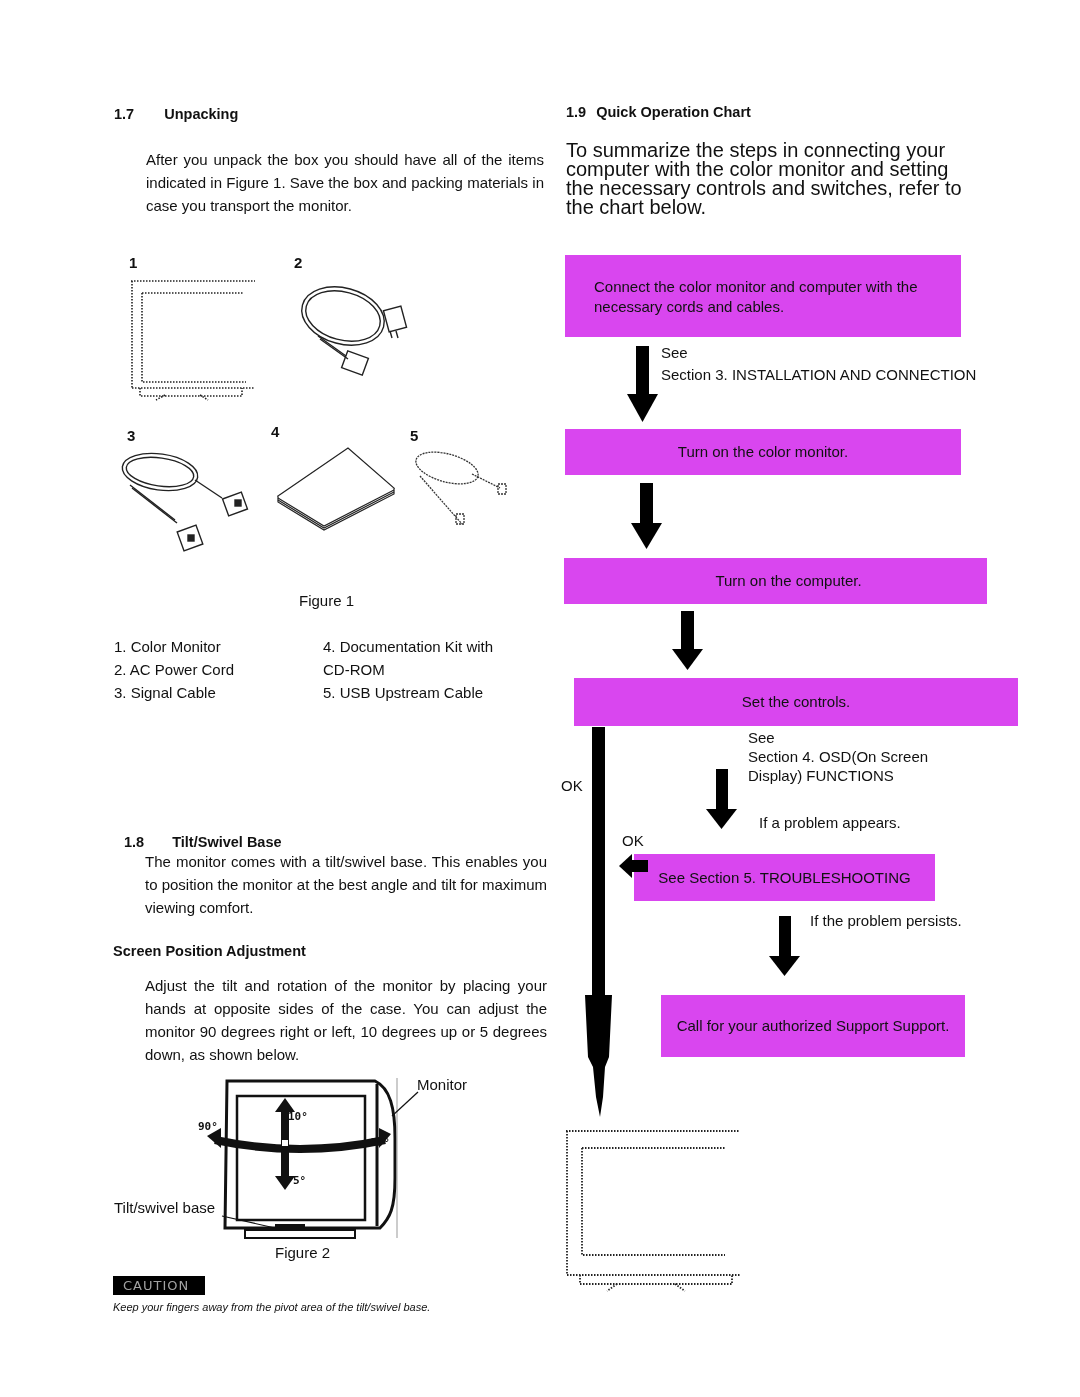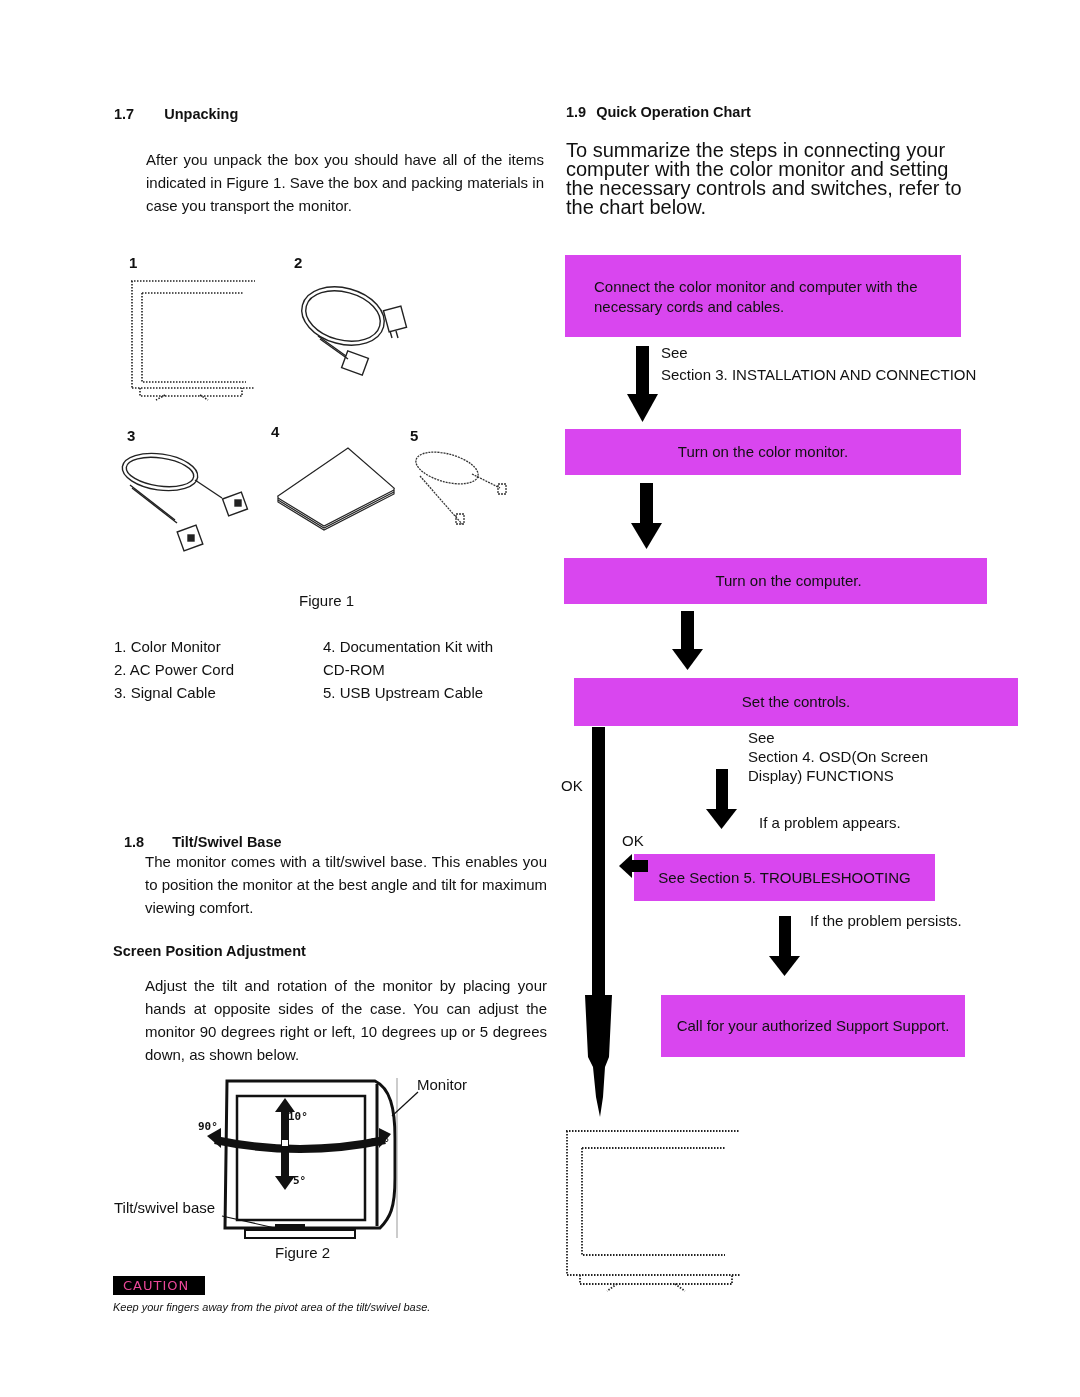--- a/index.html
+++ b/index.html
@@ -7,21 +7,21 @@
          font-family: "Liberation Sans", sans-serif; color: #111; }
   .abs { position: absolute; }
   .h { font-weight: bold; font-size: 14.5px; }
   .p { font-size: 15px; line-height: 23px; }
   .pj { text-align: justify; margin-left: 32px; }
   .num { font-weight: bold; font-size: 15px; }
   .box { position: absolute; background: #d946ef; font-size: 15px; line-height: 20px; }
   .center { display: flex; align-items: center; justify-content: center; text-align: center; }
   .lbl { font-size: 15px; line-height: 19px; }
   svg { position: absolute; overflow: visible; }
-  .caution { background: #000; color: #ec4899; font-size: 13px; letter-spacing: 1px; padding: 0 10px; height: 19px; line-height: 19px; font-family: "DejaVu Sans", sans-serif; }
+  .caution { background: #000; color: #a3a3a3; font-size: 13px; letter-spacing: 1px; padding: 0 10px; height: 19px; line-height: 19px; font-family: "DejaVu Sans", sans-serif; }
 </style>
 </head>
 <body>
 
 <div class="abs h" style="left:114px; top:106px;">
   <span>1.7</span>
   <span style="margin-left:26px;">Unpacking</span>
 </div>
 <div class="abs p pj" style="left:114px; top:148px; width:398px;">After you unpack the box you should have all of the items indicated in Figure 1.  Save the box and packing materials in case you  transport the monitor.</div>
 

